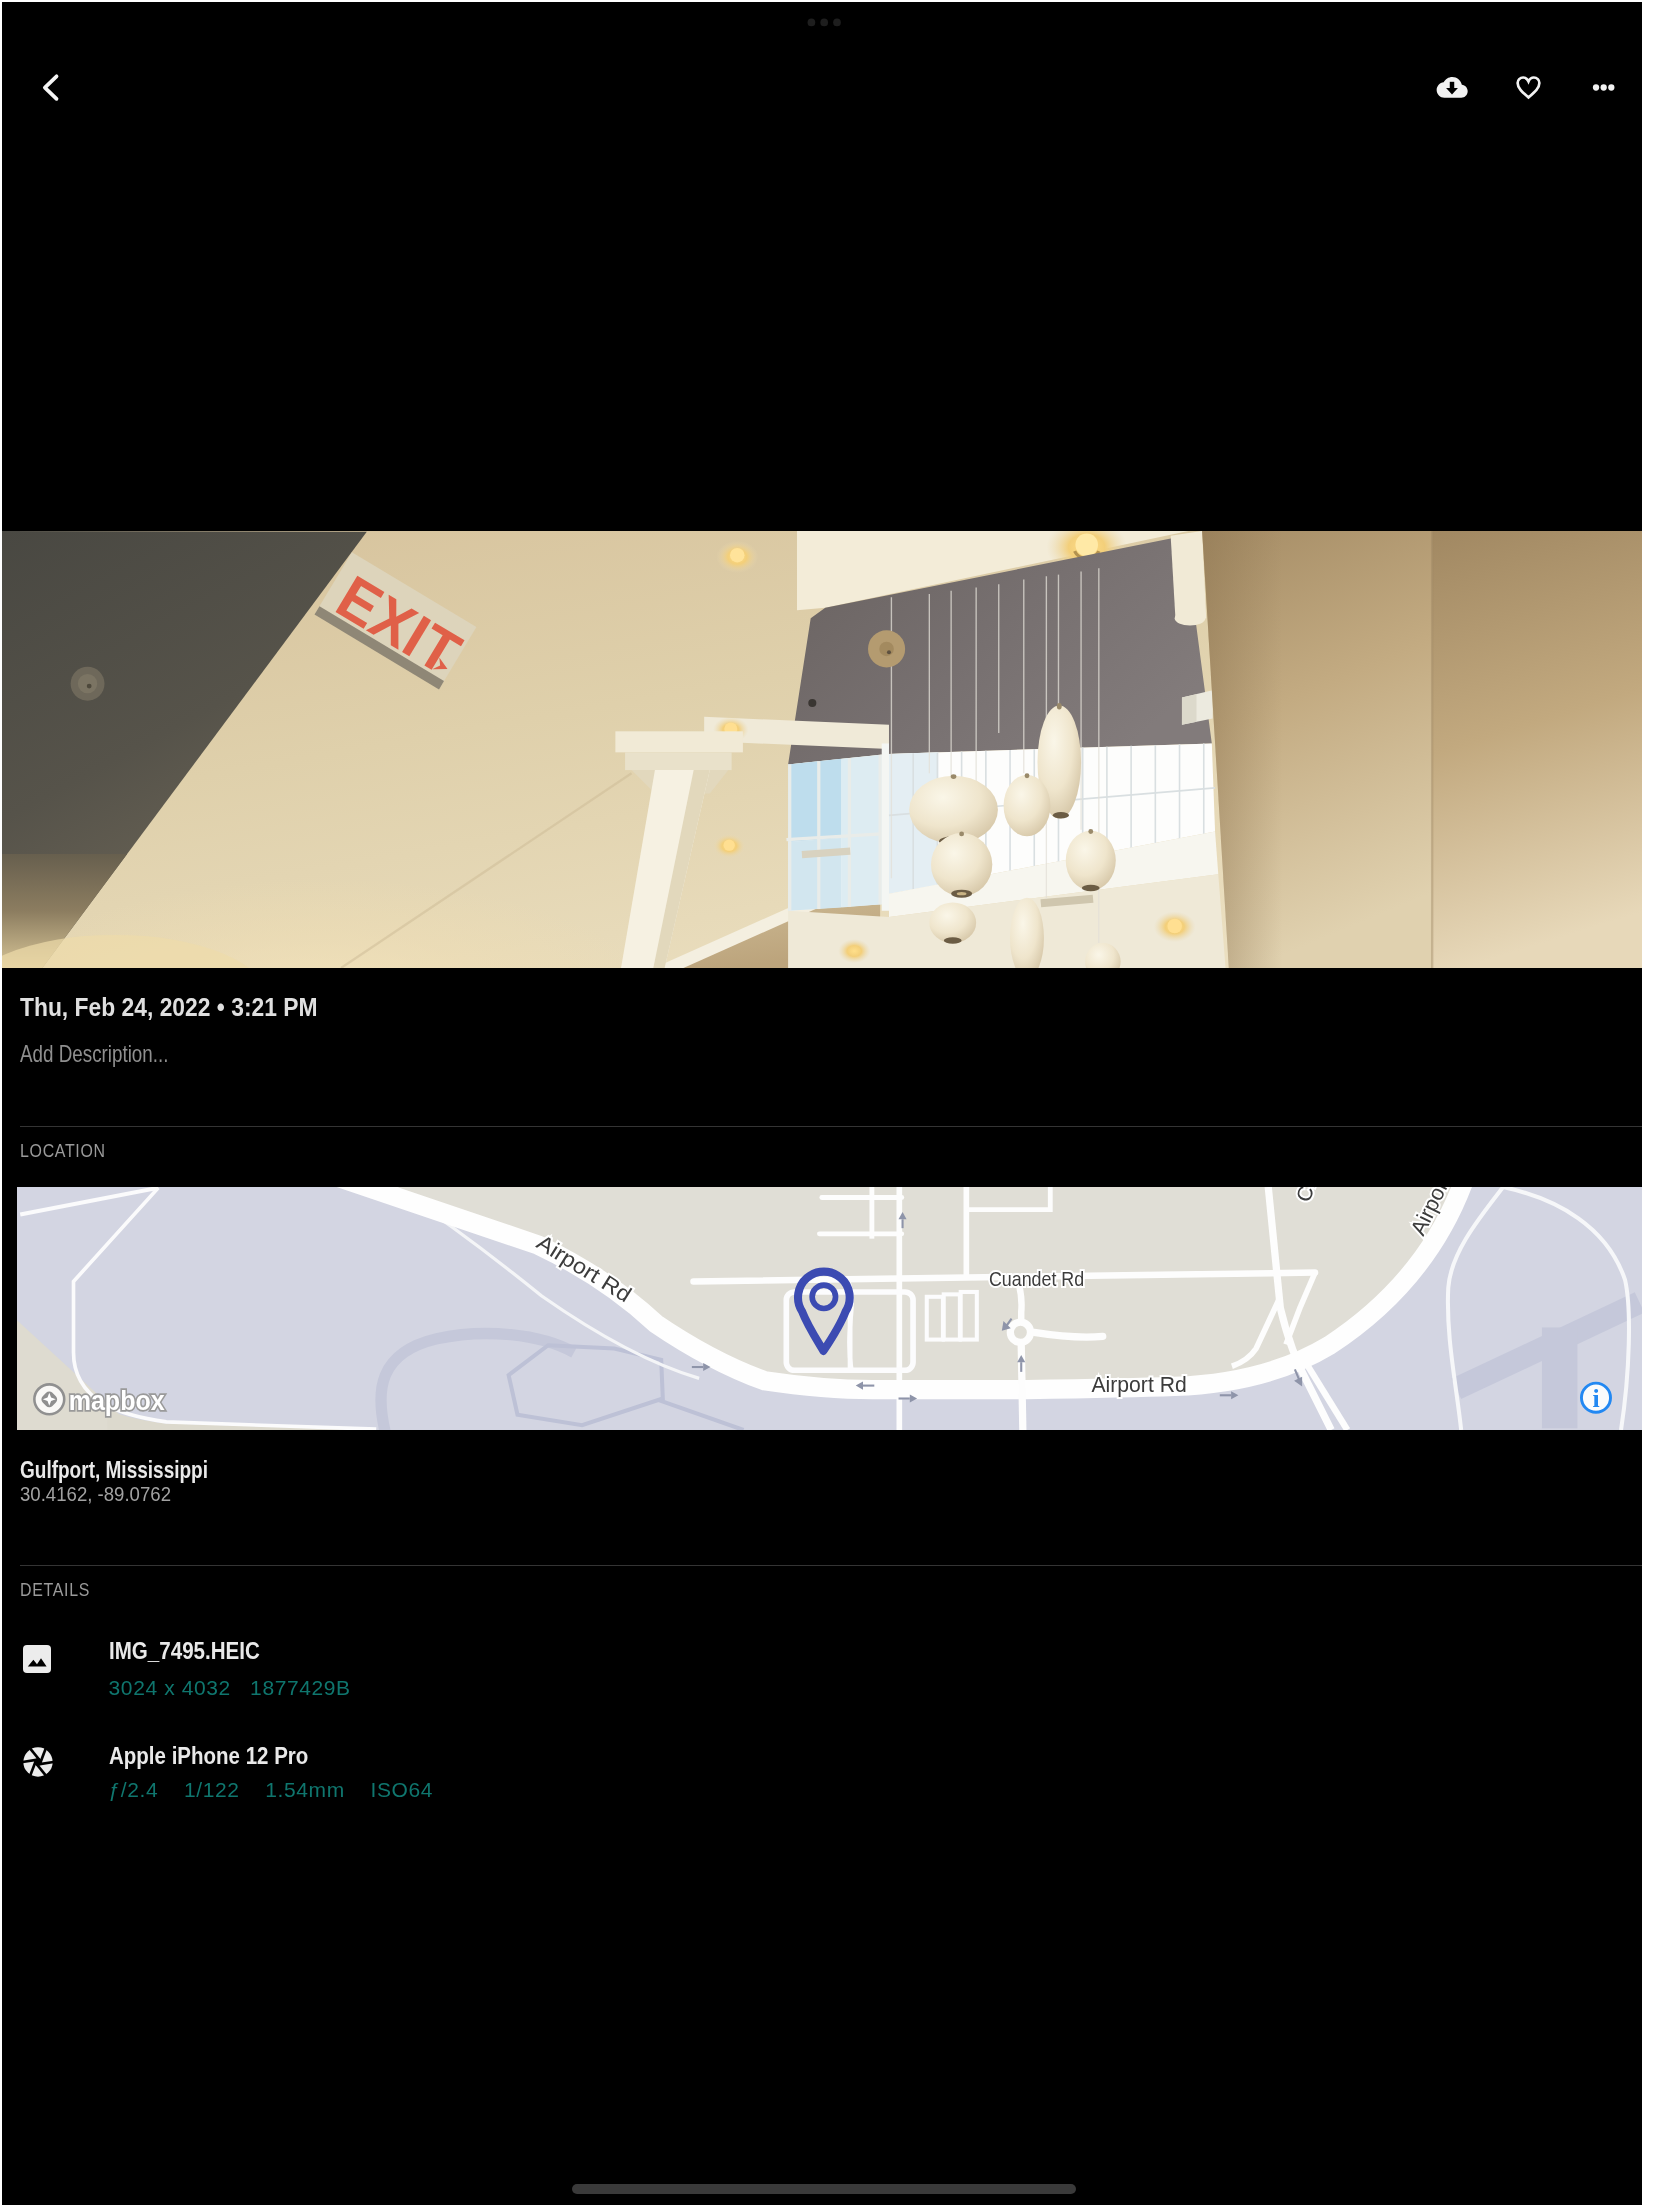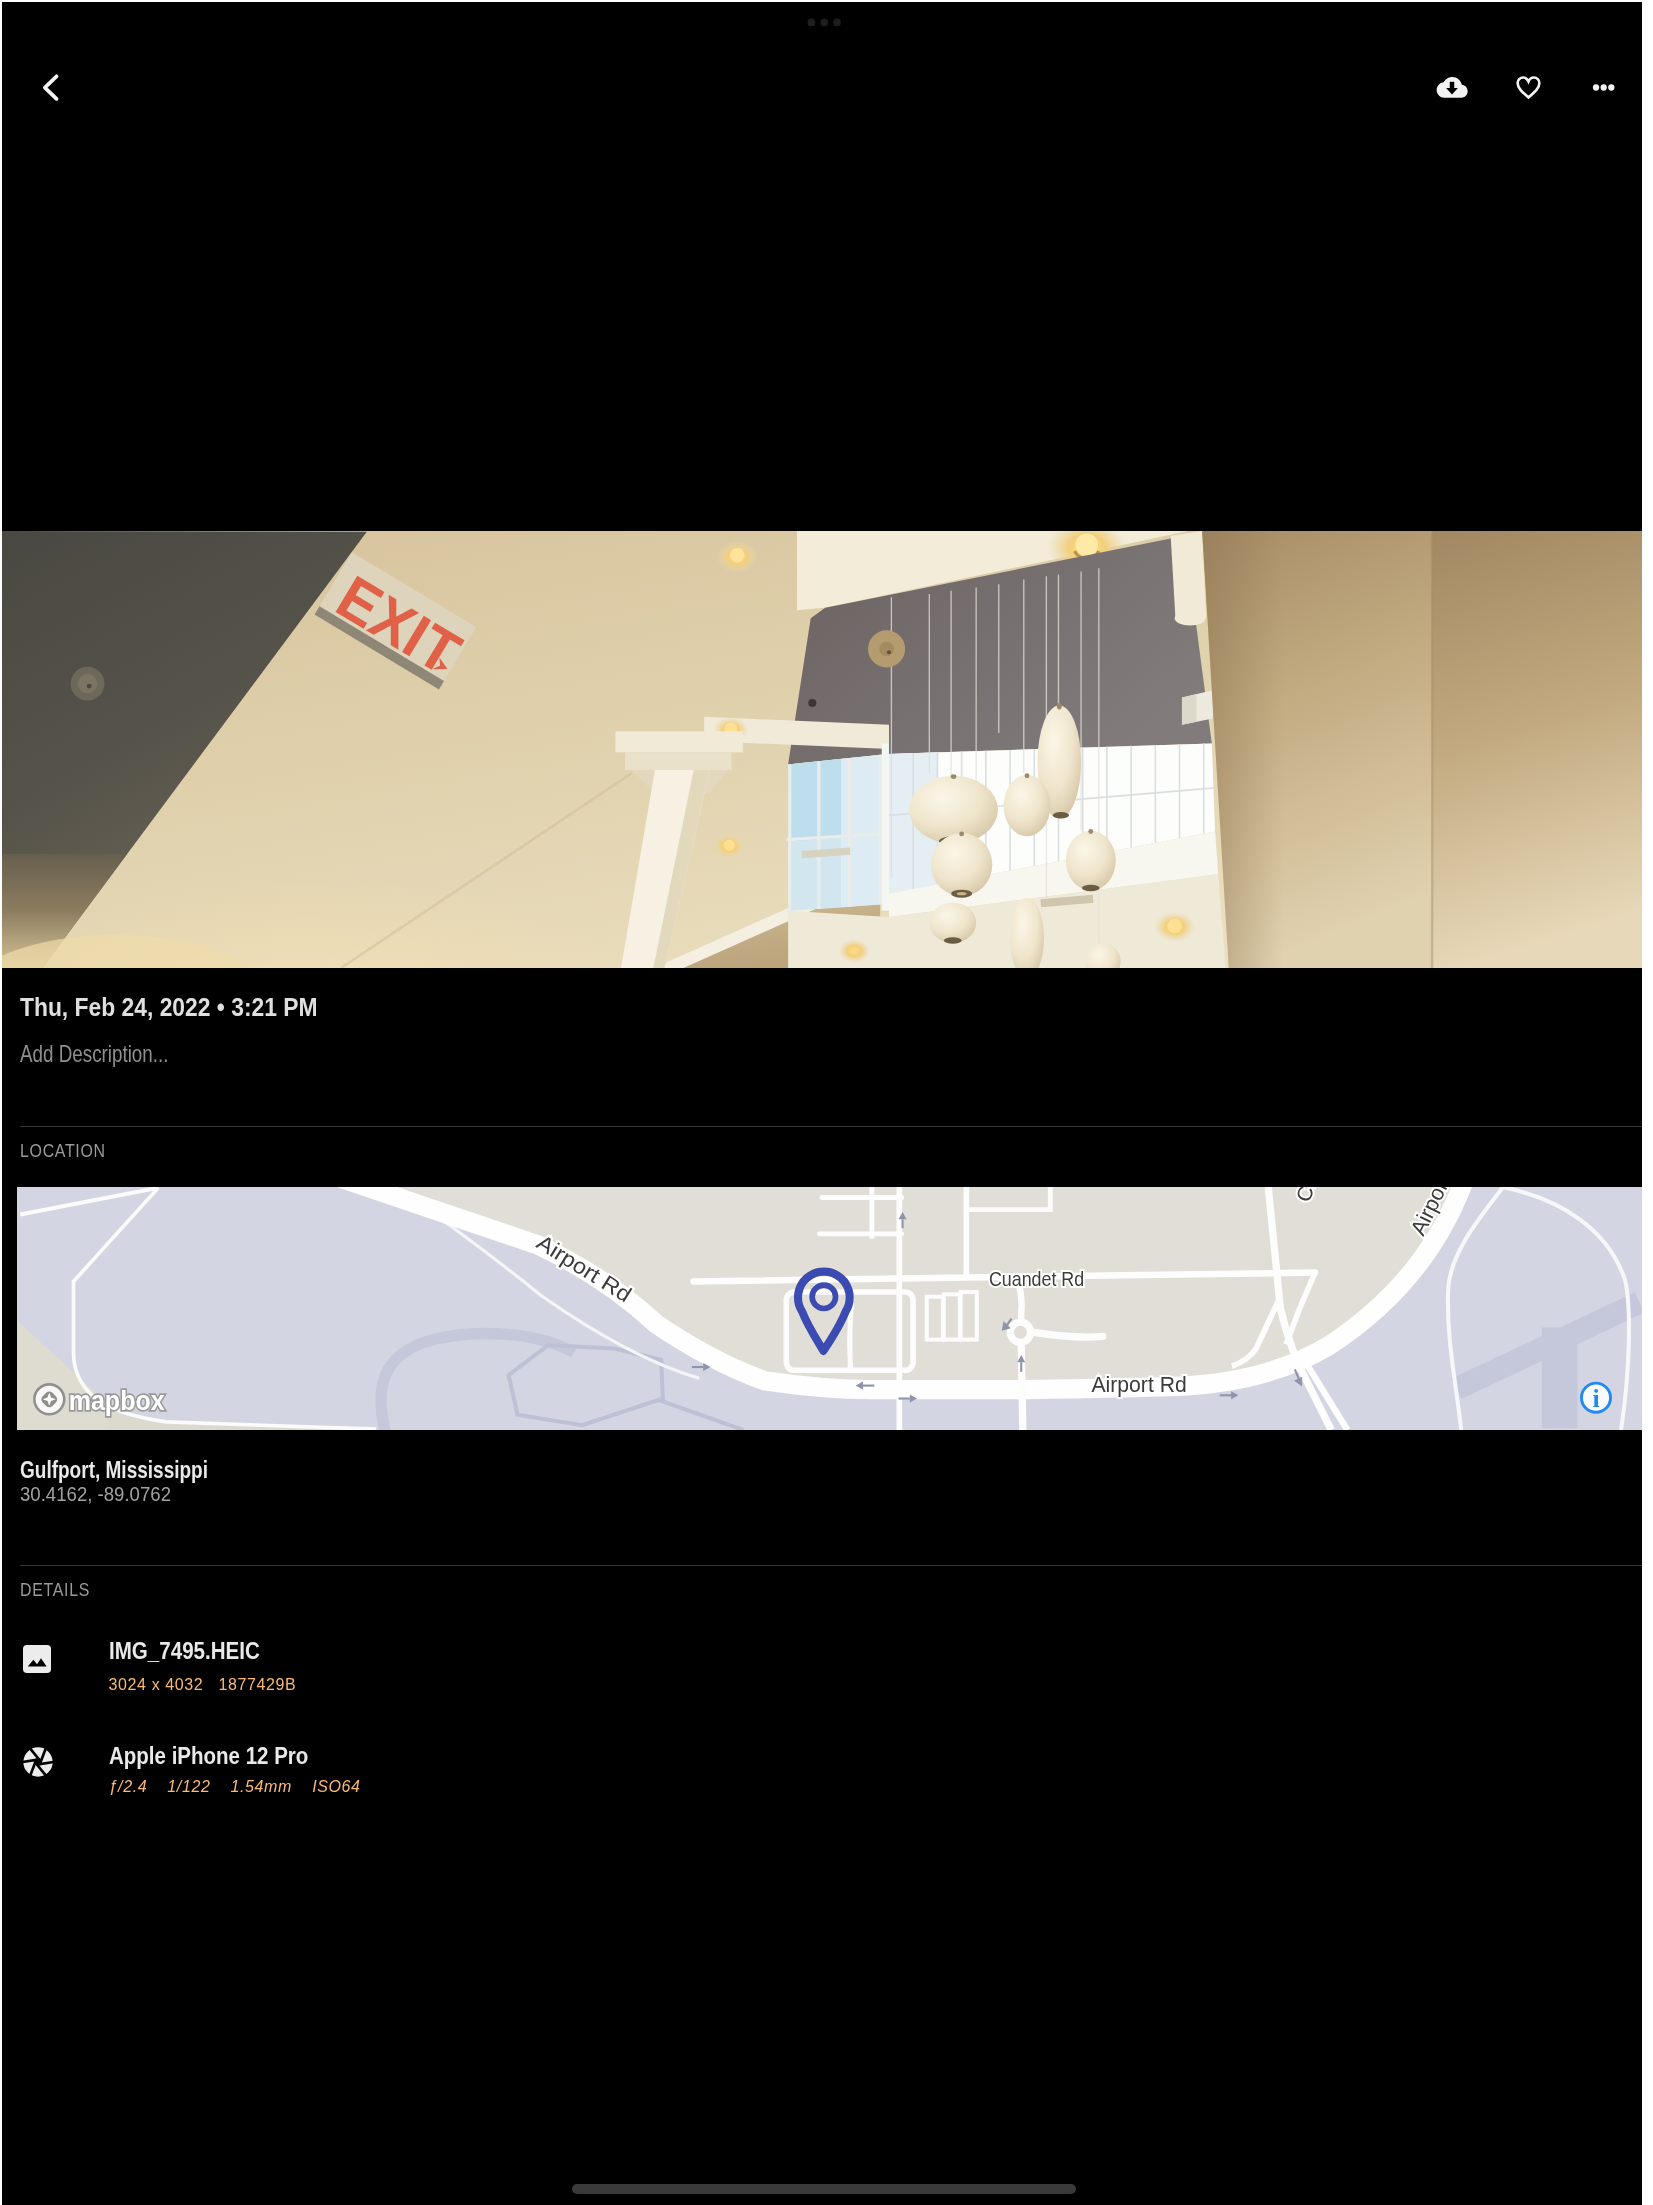--- a/index.html
+++ b/index.html
@@ -8,21 +8,21 @@
   .abs{position:absolute;}
   .datetxt{font-size:25px;font-weight:bold;color:#dfdfdf;transform:scaleX(0.914);transform-origin:left top;line-height:1.2;}
   .adddesc{font-size:23.4px;color:#8f8f8f;transform:scaleX(0.804);transform-origin:left top;line-height:1.2;}
   .seclabel{font-size:18.6px;color:#9a9a9a;letter-spacing:0.8px;transform:scaleX(0.857);transform-origin:left top;line-height:1.2;}
   .divider{position:absolute;left:18px;right:0;height:1.6px;background:#343434;}
   .placename{font-size:24px;font-weight:bold;color:#e9e9e9;transform:scaleX(0.792);transform-origin:left top;line-height:1.2;}
   .coords{font-size:20px;color:#a2a2a2;line-height:1.2;transform:scaleX(0.93);transform-origin:left top;}
   .dtitle{font-size:23.4px;font-weight:bold;color:#e9e9e9;transform-origin:left top;line-height:1.2;}
   .t1{transform:scaleX(0.879);}
   .t2{transform:scaleX(0.854);font-size:24px;}
-  .dsub{font-size:16px;color:#fdba74;letter-spacing:0.6px;line-height:1.2;}
+  .dsub{font-size:21px;color:#0f766e;letter-spacing:0.6px;line-height:1.2;}
 </style>
 </head>
 <body>
 
 <div class="app">
 
 <svg class="abs" style="left:803px;top:14.5px;" width="40" height="16" viewBox="0 0 50 20">
   <circle cx="8" cy="8" r="4.8" fill="#1e1e1e"></circle>
   <circle cx="24" cy="8" r="4.8" fill="#1e1e1e"></circle>
   <circle cx="40" cy="8" r="4.8" fill="#1e1e1e"></circle>
@@ -439,18 +439,18 @@
     <line x1="10.74" y1="10.20" x2="6.20" y2="22.05"></line>
     <line x1="12.93" y1="10.01" x2="0.40" y2="12.00"></line>
     <line x1="14.19" y1="11.81" x2="6.20" y2="1.95"></line>
     <line x1="13.26" y1="13.80" x2="17.80" y2="1.95"></line>
   </g>
   <circle cx="12" cy="12" r="2.8" fill="#000"></circle>
 </svg>
 
 <div class="abs dtitle t2" style="left:107px;top:1740px;">Apple iPhone 12 Pro</div>
 
-<div class="abs dsub" style="left:107px;top:1775px;font-style:italic;">ƒ/2.4&nbsp;&nbsp;&nbsp;&nbsp;1/122&nbsp;&nbsp;&nbsp;&nbsp;1.54mm&nbsp;&nbsp;&nbsp;&nbsp;ISO64</div>
+<div class="abs dsub" style="left:107px;top:1775px;">ƒ/2.4&nbsp;&nbsp;&nbsp;&nbsp;1/122&nbsp;&nbsp;&nbsp;&nbsp;1.54mm&nbsp;&nbsp;&nbsp;&nbsp;ISO64</div>
 
 <div class="abs" style="left:570px;top:2182px;width:504px;height:10.5px;border-radius:5.7px;background:#3a3a3a;"></div>
 
 </div>
 
 
 </body></html>

